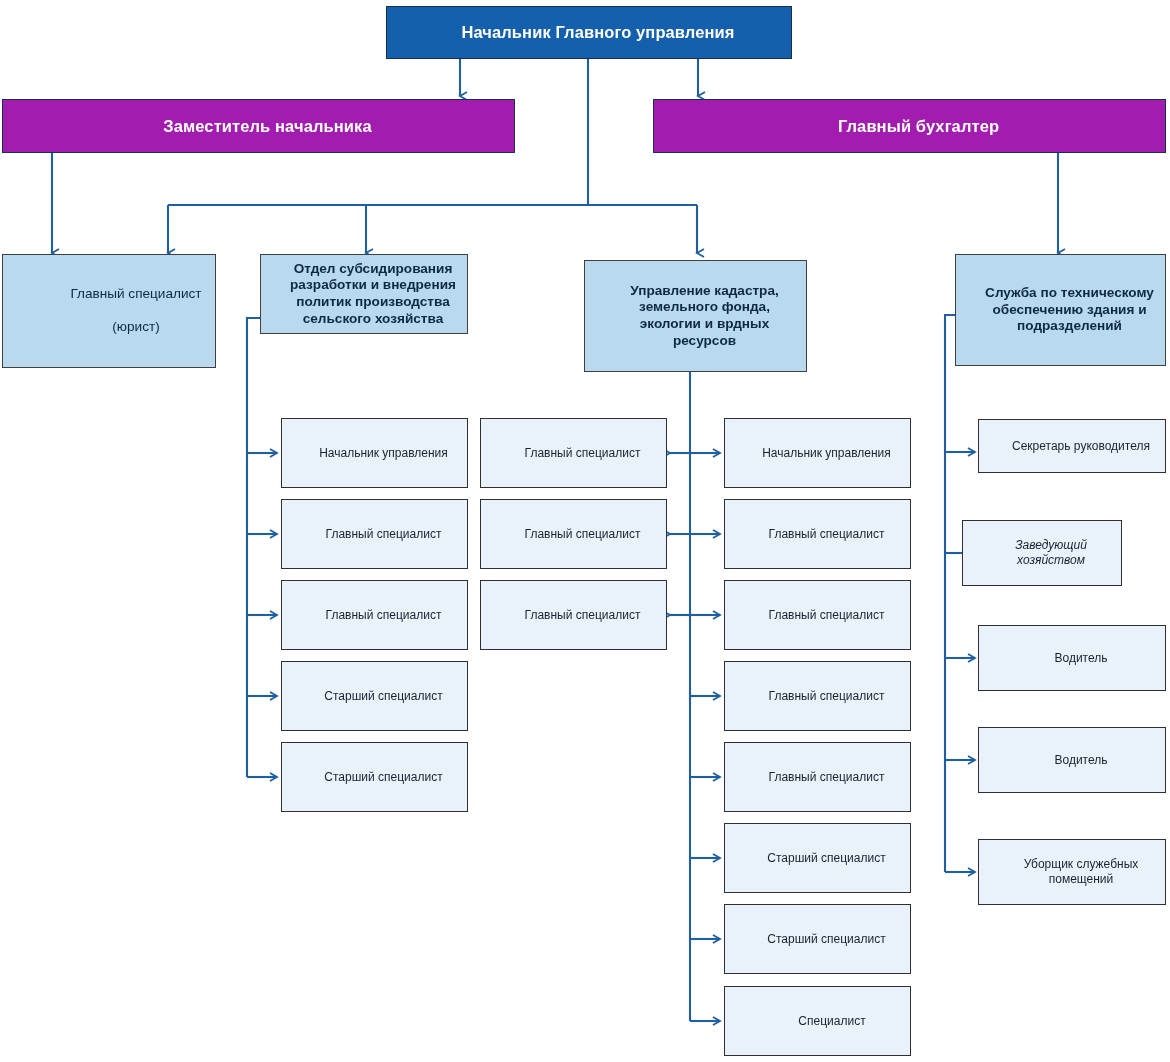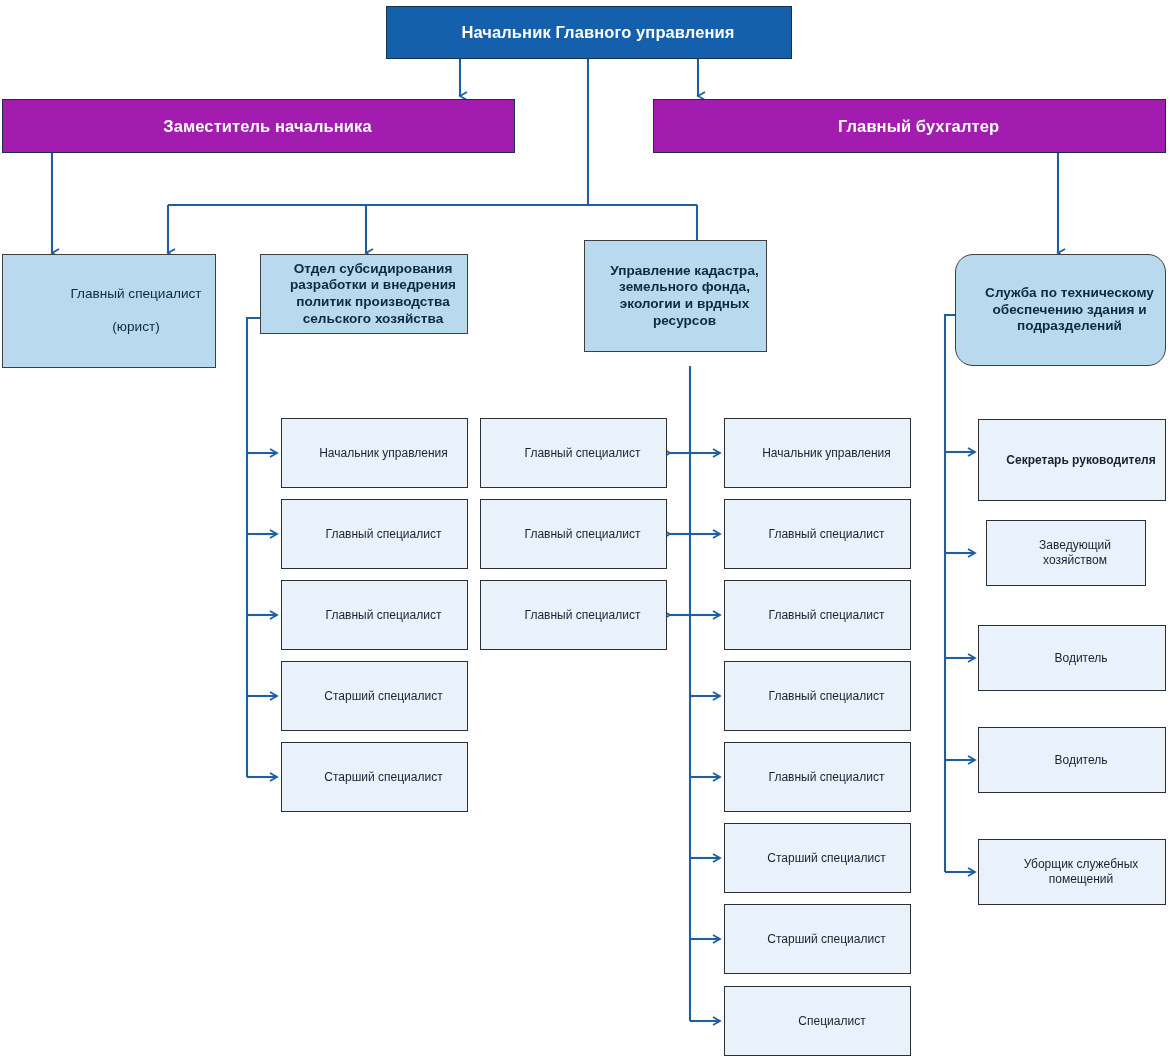--- a/index.html
+++ b/index.html
@@ -158,25 +158,25 @@
   </div>
 
   <div class="node lvl-three" style="left:2px; top:254px; width:214px; height:114px; font-weight:normal;">
     <span><span>Главный специалист</span><br><span>(юрист)</span></span>
   </div>
 
   <div class="node lvl-three" style="left:260px; top:254px; width:208px; height:80px;">
     <span>Отдел субсидирования разработки и внедрения политик  производства сельского хозяйства</span>
   </div>
 
-  <div class="node lvl-three" style="left:584px; top:240px; width:183px; height:112px;">
+  <div class="node lvl-three" style="left:584px; top:260px; width:223px; height:112px;">
     <span>Управление кадастра, земельного фонда, экологии и врдных ресурсов</span>
   </div>
 
-  <div class="node lvl-three" style="left:955px; top:254px; width:211px; height:112px;border-radius:18px;">
+  <div class="node lvl-three" style="left:955px; top:254px; width:211px; height:112px;">
     <span>Служба по техническому обеспечению здания и подразделений</span>
   </div>
 
   <div class="node lvl-leaf" style="left:281px; top:418px; width:187px; height:70px;">
     <span>Начальник управления</span>
   </div>
   <div class="node lvl-leaf" style="left:281px; top:499px; width:187px; height:70px;">
     <span>Главный специалист</span>
   </div>
   <div class="node lvl-leaf" style="left:281px; top:580px; width:187px; height:70px;">
@@ -217,24 +217,24 @@
   <div class="node lvl-leaf" style="left:724px; top:823px; width:187px; height:70px;">
     <span>Старший специалист</span>
   </div>
   <div class="node lvl-leaf" style="left:724px; top:904px; width:187px; height:70px;">
     <span>Старший специалист</span>
   </div>
   <div class="node lvl-leaf" style="left:724px; top:986px; width:187px; height:70px;padding-left:11px;">
     <span>Специалист</span>
   </div>
 
-  <div class="node lvl-leaf" style="left:978px; top:419px; width:188px; height:82px;font-weight:bold;">
+  <div class="node lvl-leaf" style="left:978px; top:419px; width:188px; height:54px;">
     <span>Секретарь руководителя</span>
   </div>
-  <div class="node lvl-leaf" style="left:986px; top:520px; width:160px; height:66px;">
+  <div class="node lvl-leaf" style="left:962px; top:520px; width:160px; height:66px;font-style:italic;">
     <span>Заведующий хозяйством</span>
   </div>
   <div class="node lvl-leaf" style="left:978px; top:625px; width:188px; height:66px;">
     <span>Водитель</span>
   </div>
   <div class="node lvl-leaf" style="left:978px; top:727px; width:188px; height:66px;">
     <span>Водитель</span>
   </div>
   <div class="node lvl-leaf" style="left:978px; top:839px; width:188px; height:66px;align-items:center;">
     <span>Уборщик служебных помещений</span>

